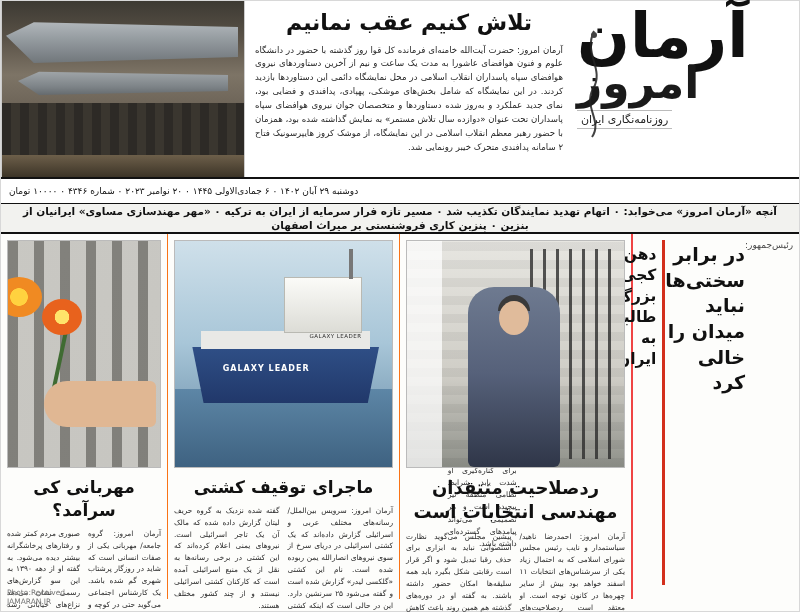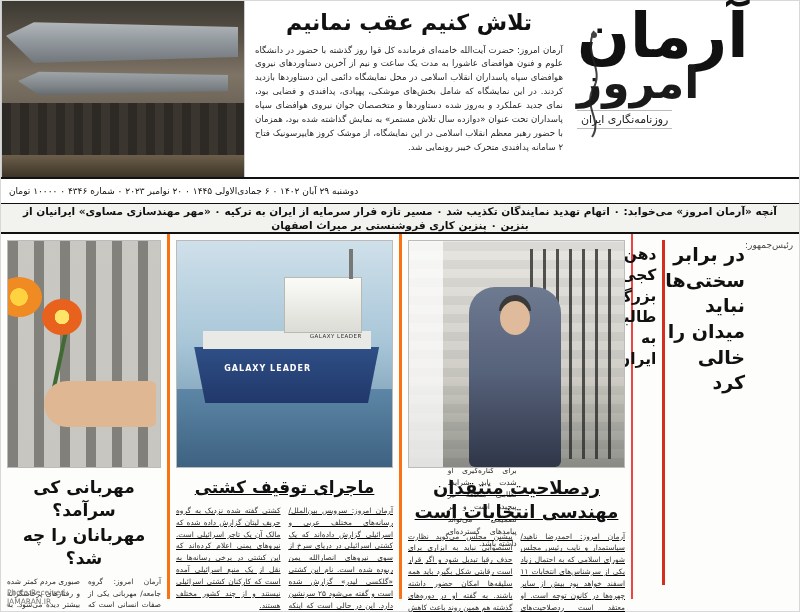--- a/index.html
+++ b/index.html
@@ -176,21 +176,21 @@
     height: 365px;
   }
   .col { padding: 6px; }
 
   
   .col-right {
     width: 168px; flex: 0 0 168px;
     border-left: 2px solid #ef4444;
     display: flex; flex-direction: row;
   }
-  .col-mid2 { width: 232px; flex: 0 0 232px; border-left: 3px solid #f97316; text-decoration: underline; }
+  .col-mid2 { width: 232px; flex: 0 0 232px; border-left: 1px solid #f97316; }
   .col-left { flex: 1 1 auto; }
 
   
   .rub {
     font-size: 9px; color: #444; text-align: left; margin-bottom: 2px;
   }
   .big-head {
     font-size: 19px; font-weight: bold; color: #111;
     line-height: 1.35; text-align: right; margin: 2px 0 6px 0;
   }
@@ -433,21 +433,20 @@
 
     <div class="col col-left">
       <div class="photo ph-flower">
         <div class="bars"></div>
         <div class="stem"></div>
         <div class="bloom1"></div>
         <div class="bloom2"></div>
         <div class="hand"></div>
       </div>
       <div class="cap-head two">مهربانی کی سرآمد؟</div>
-      <div class="cap-head two" style="margin-top:-4px">مهربانان را چه شد؟</div>
       <div class="body2">آرمان امروز: گروه جامعه/ مهربانی یکی از صفات انسانی است که شاید در روزگار پرشتاب شهری گم شده باشد. یک کارشناس اجتماعی می‌گوید حتی در کوچه و خیابان هم دیگر کمتر نشانه‌ای از آن دیده می‌شود. او می‌افزاید در سال‌های اخیر با افزایش فشارهای اقتصادی و اجتماعی، صبوری مردم کمتر شده و رفتارهای پرخاشگرانه بیشتر دیده می‌شود. به گفته او از دهه ۱۳۹۰ به این سو گزارش‌های رسمی نشان می‌دهد نزاع‌های خیابانی رشد داشته است. کارشناسان می‌گویند آموزش مهارت‌های ارتباطی و تقویت نهادهای مدنی می‌تواند این روند را تغییر دهد.</div>
     </div>
 
   </div>
 
   <div class="watermark">
     <div>Photo:Received</div>
     <div>JAMARAN.IR</div>
   </div>
 

